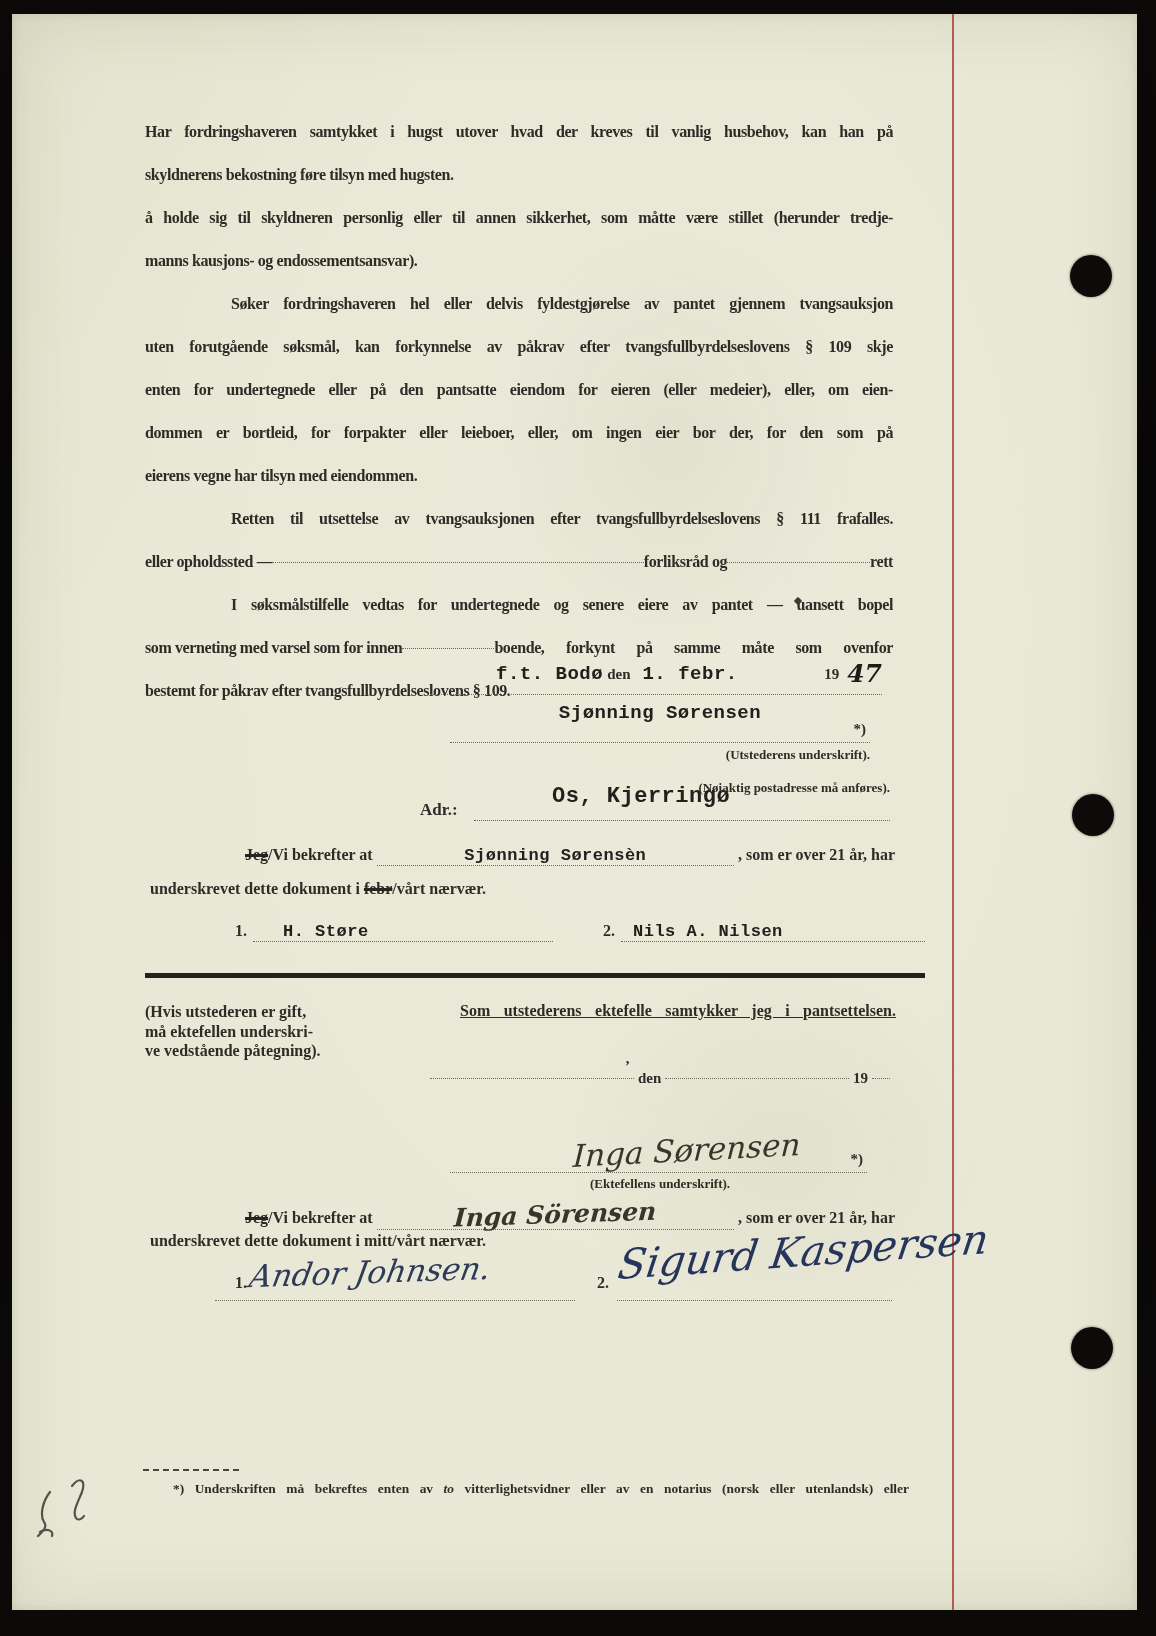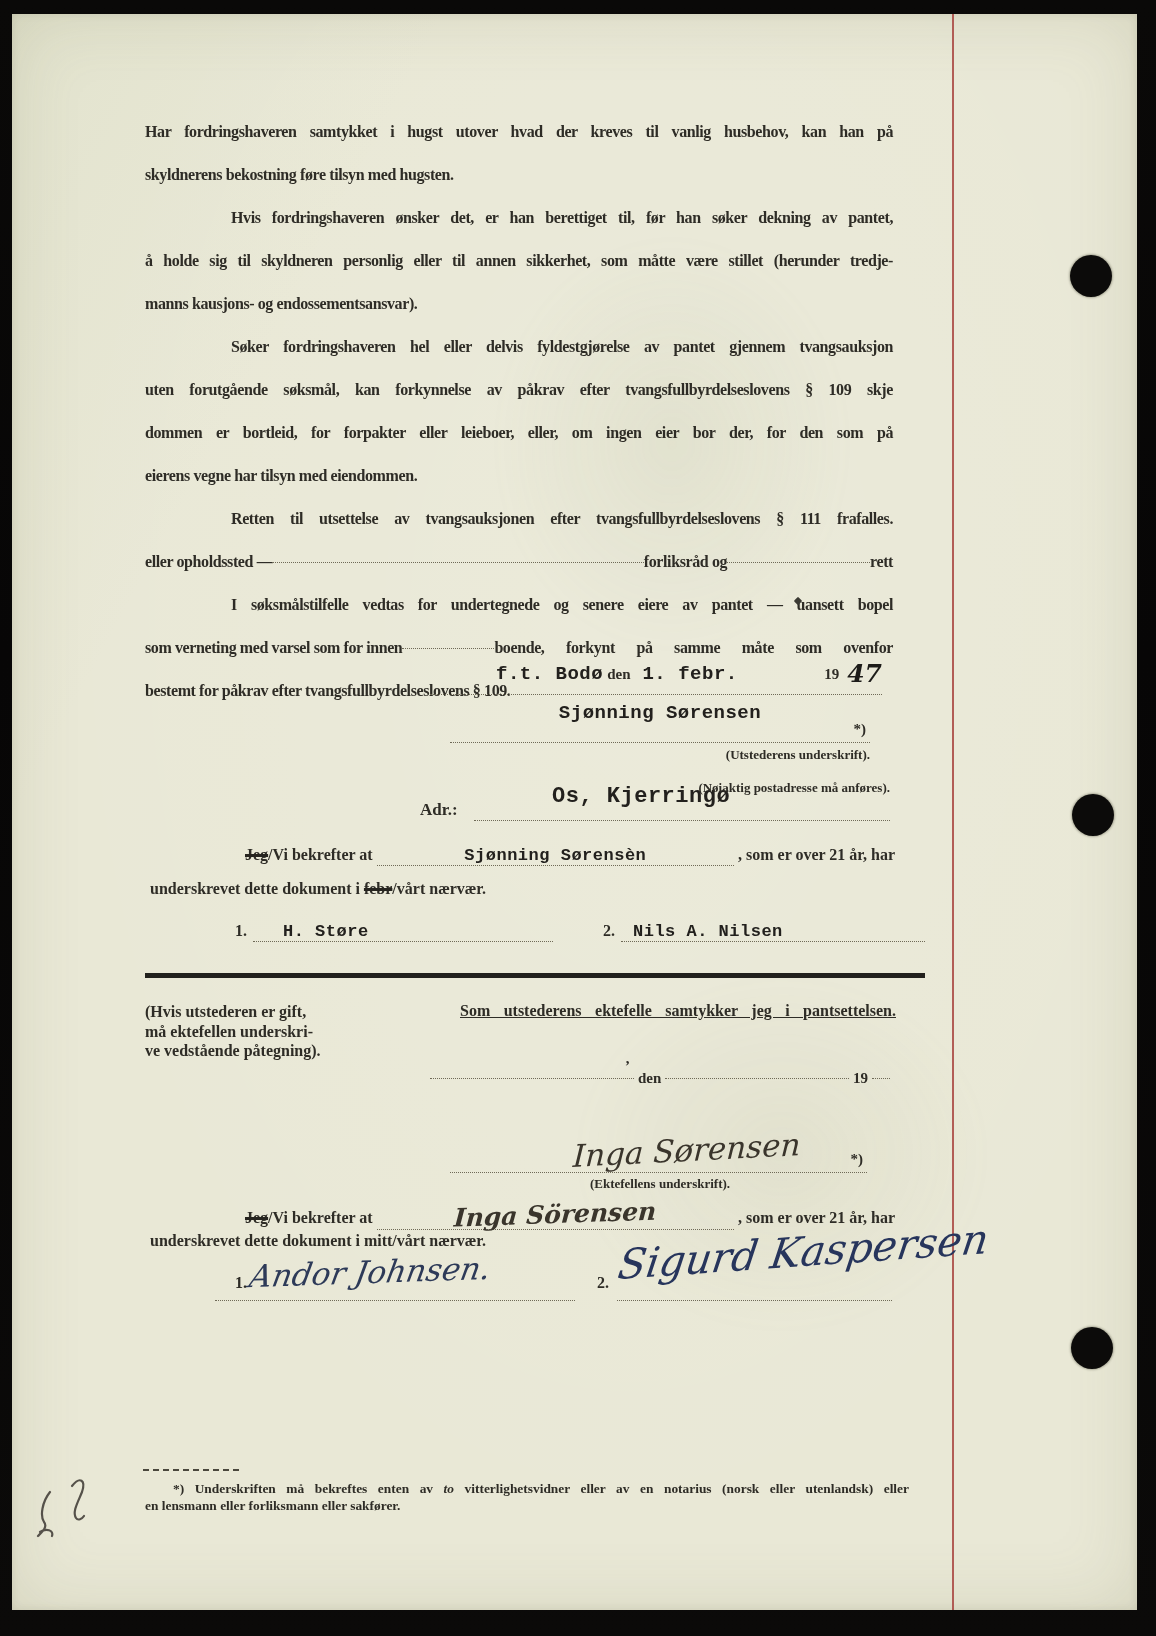--- a/index.html
+++ b/index.html
@@ -106,25 +106,25 @@
 <body>
 
 <div class="paper">
   <div class="smudge a"></div>
   <div class="smudge b"></div>
   <div class="redline"></div>
 
   <div class="body-text">
     <div class="bline">Har fordringshaveren samtykket i hugst utover hvad der kreves til vanlig husbehov, kan han på</div>
     <div class="bline left">skyldnerens bekostning føre tilsyn med hugsten.</div>
-    <div class="bline indent">Hvis fordringshaveren ønsker det, er han berettiget til, før han søker dekning av pantet,</div>
     <div class="bline">å holde sig til skyldneren personlig eller til annen sikkerhet, som måtte være stillet (herunder tredje-</div>
     <div class="bline left">manns kausjons- og endossementsansvar).</div>
     <div class="bline indent">Søker fordringshaveren hel eller delvis fyldestgjørelse av pantet gjennem tvangsauksjon</div>
     <div class="bline">uten forutgående søksmål, kan forkynnelse av påkrav efter tvangsfullbyrdelseslovens § 109 skje</div>
+    <div class="bline">enten for undertegnede eller på den pantsatte eiendom for eieren (eller medeier), eller, om eien-</div>
     <div class="bline">dommen er bortleid, for forpakter eller leieboer, eller, om ingen eier bor der, for den som på</div>
     <div class="bline left">eierens vegne har tilsyn med eiendommen.</div>
     <div class="bline indent">Retten til utsettelse av tvangsauksjonen efter tvangsfullbyrdelseslovens § 111 frafalles.</div>
     <div class="bline flexline">
       <span>eller opholdssted —</span>
       <span class="dotfill" style="flex:2.6"></span>
       <span>forliksråd og</span>
       <span class="dotfill"></span>
       <span>rett</span>
     </div>
@@ -222,21 +222,20 @@
   <span class="wnum wn1">1.</span>
   <div class="wblank wb1"></div>
   <span class="inksig script sig-a">Andor Johnsen.</span>
   <span class="wnum wn2">2.</span>
   <div class="wblank wb2"></div>
   <span class="inksig script sig-b">Sigurd Kaspersen</span>
 
   <div class="fnrule"></div>
   <div class="footnote">
     <div class="l1"><span>*) Underskriften må bekreftes enten av </span><span class="it">to</span><span> vitterlighetsvidner eller av en notarius (norsk eller utenlandsk) eller</span></div>
-    <div>en lensmann eller forliksmann eller sakfører.</div>
   </div>
 
   <svg class="pencil" width="78" height="90" viewBox="0 0 78 90">
     <path d="M22,34 C14,44 12,58 16,64 C20,69 14,74 10,78 M12,74 C18,70 26,72 24,78" fill="none" stroke="#55514a" stroke-width="2.2" stroke-linecap="round"></path>
     <path d="M44,28 C52,18 58,22 54,34 C50,44 44,54 48,60 C50,63 54,61 56,58" fill="none" stroke="#55514a" stroke-width="2.2" stroke-linecap="round"></path>
   </svg>
 
   <div class="hole h1"></div>
   <div class="hole h2"></div>
   <div class="hole h3"></div>

